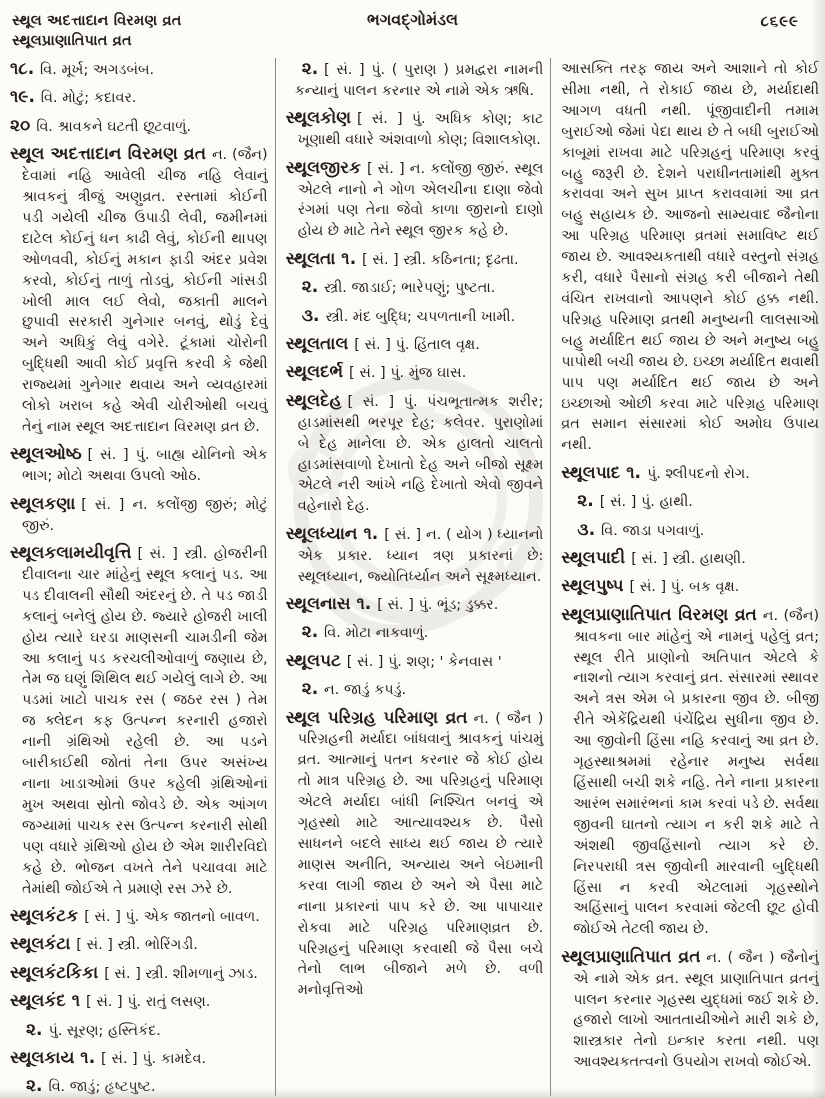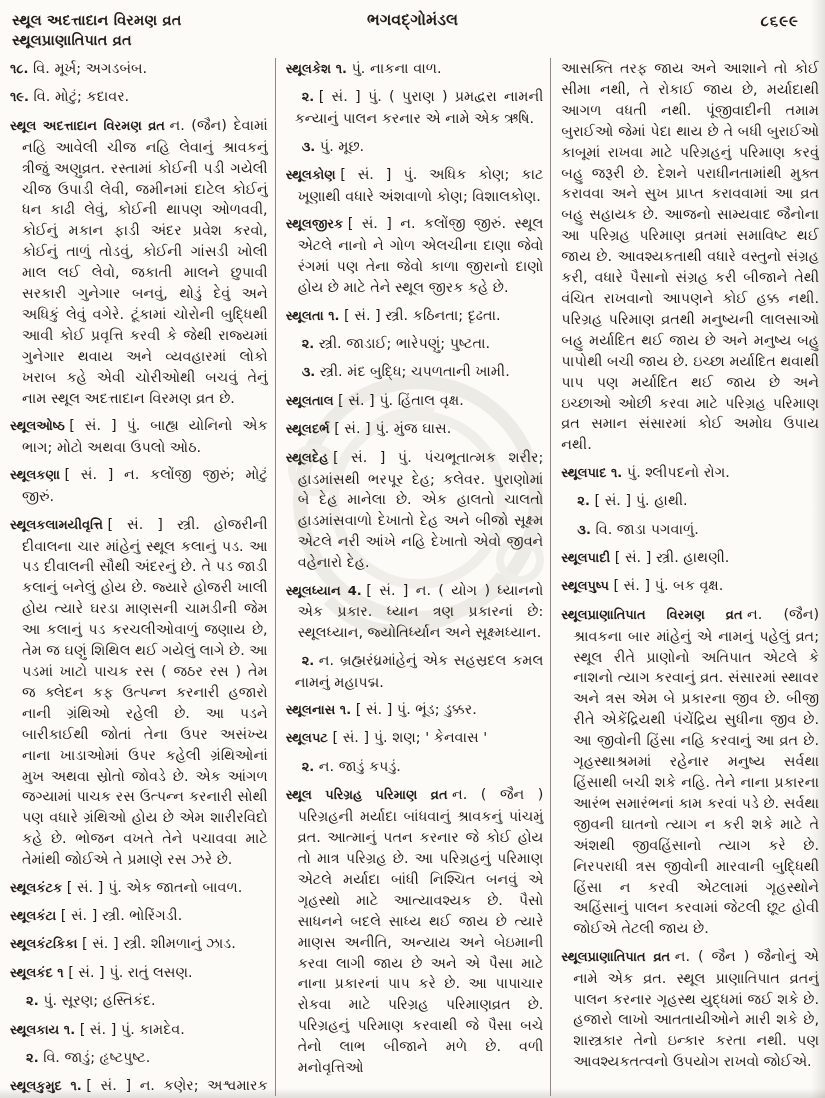--- a/index.html
+++ b/index.html
@@ -35,21 +35,21 @@
     height:1040px;box-sizing:border-box;padding:2px 6px 0 10px;
     z-index:1;
   }
   .col{
     flex:1 1 0;box-sizing:border-box;overflow:hidden;
     font-size:14.4px;line-height:20.9px;text-align:justify;
   }
   .c1,.c2{border-right:1px solid var(--divider);padding-right:7px}
   .c2,.c3{padding-left:10px}
   .para{margin:0 0 6.5px 0;}
-  .head{font-weight:bold;margin-right:.35em;font-size:13px}
+  .head{font-weight:bold;margin-right:.35em;font-size:17px}
   .k-entry{padding-left:12px;text-indent:-12px}
   .k-sub{padding-left:9px;text-indent:7px}
   .k-cont{padding-left:0;text-indent:0}
   .watermark{
     position:absolute;left:288px;top:350px;z-index:0;pointer-events:none;opacity:.9;
   }
 </style>
 </head>
 <body>
 
@@ -74,20 +74,21 @@
   </svg>
 
   <main class="columns">
 
     <section class="col c1">
 
         <p class="para k-entry"><b class="head">૧૮.</b><span class="body">વિ. મૂર્ખ; અગડબંબ.</span></p>
 
         <p class="para k-entry"><b class="head">૧૯.</b><span class="body">વિ. મોટું; કદાવર.</span></p>
 
+        <p class="para k-entry"><b class="head">૨૦</b><span class="body">વિ. શ્રાવકને ઘટતી છૂટવાળું.</span></p>
 
         <p class="para k-entry"><b class="head">સ્થૂલ અદત્તાદાન વિરમણ વ્રત</b><span class="body">ન. (જૈન) દેવામાં નહિ આવેલી ચીજ નહિ લેવાનું શ્રાવકનું ત્રીજું અણુવ્રત. રસ્તામાં કોઈની પડી ગયેલી ચીજ ઉપાડી લેવી, જમીનમાં દાટેલ કોઈનું ધન કાઢી લેવું, કોઈની થાપણ ઓળવવી, કોઈનું મકાન ફાડી અંદર પ્રવેશ કરવો, કોઈનું તાળું તોડવું, કોઈની ગાંસડી ખોલી માલ લઈ લેવો, જકાતી માલને છુપાવી સરકારી ગુનેગાર બનવું, થોડું દેવું અને અધિકું લેવું વગેરે. ટૂંકામાં ચોરોની બુદ્ધિથી આવી કોઈ પ્રવૃત્તિ કરવી કે જેથી રાજ્યમાં ગુનેગાર થવાય અને વ્યવહારમાં લોકો ખરાબ કહે એવી ચોરીઓથી બચવું તેનું નામ સ્થૂલ અદત્તાદાન વિરમણ વ્રત છે.</span></p>
 
         <p class="para k-entry"><b class="head">સ્થૂલઓષ્ઠ</b><span class="body">[ સં. ] પું. બાહ્ય યોનિનો એક ભાગ; મોટો અથવા ઉપલો ઓઠ.</span></p>
 
         <p class="para k-entry"><b class="head">સ્થૂલકણા</b><span class="body">[ સં. ] ન. કલોંજી જીરું; મોટું જીરું.</span></p>
 
         <p class="para k-entry"><b class="head">સ્થૂલકલામયીવૃત્તિ</b><span class="body">[ સં. ] સ્ત્રી. હોજરીની દીવાલના ચાર માંહેનું સ્થૂલ કલાનું પડ. આ પડ દીવાલની સૌથી અંદરનું છે. તે પડ જાડી કલાનું બનેલું હોય છે. જ્યારે હોજરી ખાલી હોય ત્યારે ઘરડા માણસની ચામડીની જેમ આ કલાનું પડ કરચલીઓવાળું જણાય છે, તેમ જ ઘણું શિથિલ થઈ ગયેલું લાગે છે. આ પડમાં ખાટો પાચક રસ ( જઠર રસ ) તેમ જ ક્લેદન કફ ઉત્પન્ન કરનારી હજારો નાની ગ્રંથિઓ રહેલી છે. આ પડને બારીકાઈથી જોતાં તેના ઉપર અસંખ્ય નાના ખાડાઓમાં ઉપર કહેલી ગ્રંથિઓનાં મુખ અથવા સ્રોતો જોવડે છે. એક આંગળ જગ્યામાં પાચક રસ ઉત્પન્ન કરનારી સોથી પણ વધારે ગ્રંથિઓ હોય છે એમ શારીરવિદો કહે છે. ભોજન વખતે તેને પચાવવા માટે તેમાંથી જોઈએ તે પ્રમાણે રસ ઝરે છે.</span></p>
 
         <p class="para k-entry"><b class="head">સ્થૂલકંટક</b><span class="body">[ સં. ] પું. એક જાતનો બાવળ.</span></p>
@@ -103,49 +104,47 @@
         <p class="para k-entry"><b class="head">સ્થૂલકાય ૧.</b><span class="body">[ સં. ] પું. કામદેવ.</span></p>
 
         <p class="para k-sub"><b class="head">૨.</b><span class="body">વિ. જાડું; હૃષ્ટપુષ્ટ.</span></p>
 
         <p class="para k-entry"><b class="head">સ્થૂલકુમુદ ૧.</b><span class="body">[ સં. ] ન. કણેર; અશ્વમારક તુરંગારિ; હયમાર.</span></p>
 
       </section>
 
     <section class="col c2">
 
-        <p class="para k-entry"><b class="head">સ્થૂલકેશ ૧.</b><span class="body">પું. નાકના વાળ.</span></p>
 
         <p class="para k-sub"><b class="head">૨.</b><span class="body">[ સં. ] પું. ( પુરાણ ) પ્રમદ્વરા નામની કન્યાનું પાલન કરનાર એ નામે એક ઋષિ.</span></p>
 
-        <p class="para k-sub"><b class="head">૩.</b><span class="body">પું. મૂછ.</span></p>
 
         <p class="para k-entry"><b class="head">સ્થૂલકોણ</b><span class="body">[ સં. ] પું. અધિક કોણ; કાટ ખૂણાથી વધારે અંશવાળો કોણ; વિશાલકોણ.</span></p>
 
         <p class="para k-entry"><b class="head">સ્થૂલજીરક</b><span class="body">[ સં. ] ન. કલોંજી જીરું. સ્થૂલ એટલે નાનો ને ગોળ એલચીના દાણા જેવો રંગમાં પણ તેના જેવો કાળા જીરાનો દાણો હોય છે માટે તેને સ્થૂલ જીરક કહે છે.</span></p>
 
         <p class="para k-entry"><b class="head">સ્થૂલતા ૧.</b><span class="body">[ સં. ] સ્ત્રી. કઠિનતા; દૃઢતા.</span></p>
 
         <p class="para k-sub"><b class="head">૨.</b><span class="body">સ્ત્રી. જાડાઈ; ભારેપણું; પુષ્ટતા.</span></p>
 
         <p class="para k-sub"><b class="head">૩.</b><span class="body">સ્ત્રી. મંદ બુદ્ધિ; ચપળતાની ખામી.</span></p>
 
         <p class="para k-entry"><b class="head">સ્થૂલતાલ</b><span class="body">[ સં. ] પું. હિંતાલ વૃક્ષ.</span></p>
 
         <p class="para k-entry"><b class="head">સ્થૂલદર્ભ</b><span class="body">[ સં. ] પું. મુંજ ઘાસ.</span></p>
 
 
         <p class="para k-entry"><b class="head">સ્થૂલદેહ</b><span class="body">[ સં. ] પું. પંચભૂતાત્મક શરીર; હાડમાંસથી ભરપૂર દેહ; કલેવર. પુરાણોમાં બે દેહ માનેલા છે. એક હાલતો ચાલતો હાડમાંસવાળો દેખાતો દેહ અને બીજો સૂક્ષ્મ એટલે નરી આંખે નહિ દેખાતો એવો જીવને વહેનારો દેહ.</span></p>
 
-        <p class="para k-entry"><b class="head">સ્થૂલધ્યાન 4.</b><span class="body">[ સં. ] ન. ( યોગ ) ધ્યાનનો એક પ્રકાર. ધ્યાન ત્રણ પ્રકારનાં છે: સ્થૂલધ્યાન, જ્યોતિર્ધ્યાન અને સૂક્ષ્મધ્યાન.</span></p>
+        <p class="para k-entry"><b class="head">સ્થૂલધ્યાન ૧.</b><span class="body">[ સં. ] ન. ( યોગ ) ધ્યાનનો એક પ્રકાર. ધ્યાન ત્રણ પ્રકારનાં છે: સ્થૂલધ્યાન, જ્યોતિર્ધ્યાન અને સૂક્ષ્મધ્યાન.</span></p>
 
-        <p class="para k-sub"><b class="head">૨.</b><span class="body">ન. બ્રહ્મરંધ્રમાંહેનું એક સહસ્રદલ કમલ નામનું મહાપદ્મ.</span></p>
 
         <p class="para k-entry"><b class="head">સ્થૂલનાસ ૧.</b><span class="body">[ સં. ] પું. ભૂંડ; ડુક્કર.</span></p>
 
+        <p class="para k-sub"><b class="head">૨.</b><span class="body">વિ. મોટા નાકવાળું.</span></p>
 
         <p class="para k-entry"><b class="head">સ્થૂલપટ</b><span class="body">[ સં. ] પું. શણ; ' કેનવાસ '</span></p>
 
 
         <p class="para k-sub"><b class="head">૨.</b><span class="body">ન. જાડું કપડું.</span></p>
 
         <p class="para k-entry"><b class="head">સ્થૂલ પરિગ્રહ પરિમાણ વ્રત</b><span class="body">ન. ( જૈન ) પરિગ્રહની મર્યાદા બાંધવાનું શ્રાવકનું પાંચમું વ્રત. આત્માનું પતન કરનાર જે કોઈ હોય તો માત્ર પરિગ્રહ છે. આ પરિગ્રહનું પરિમાણ એટલે મર્યાદા બાંધી નિશ્ચિત બનવું એ ગૃહસ્થો માટે આત્યાવશ્યક છે. પૈસો સાધનને બદલે સાધ્ય થઈ જાય છે ત્યારે માણસ અનીતિ, અન્યાય અને બેઇમાની કરવા લાગી જાય છે અને એ પૈસા માટે નાના પ્રકારનાં પાપ કરે છે. આ પાપાચાર રોકવા માટે પરિગ્રહ પરિમાણવ્રત છે. પરિગ્રહનું પરિમાણ કરવાથી જે પૈસા બચે તેનો લાભ બીજાને મળે છે. વળી મનોવૃત્તિઓ</span></p>
       </section>
 
     <section class="col c3">

